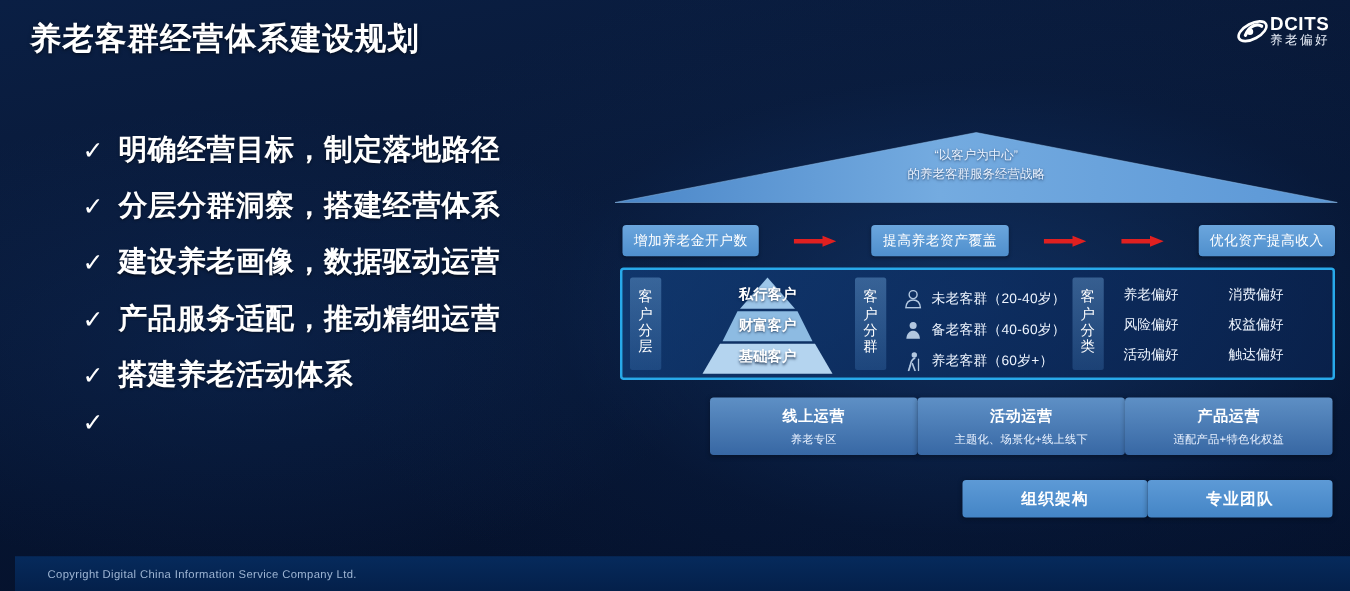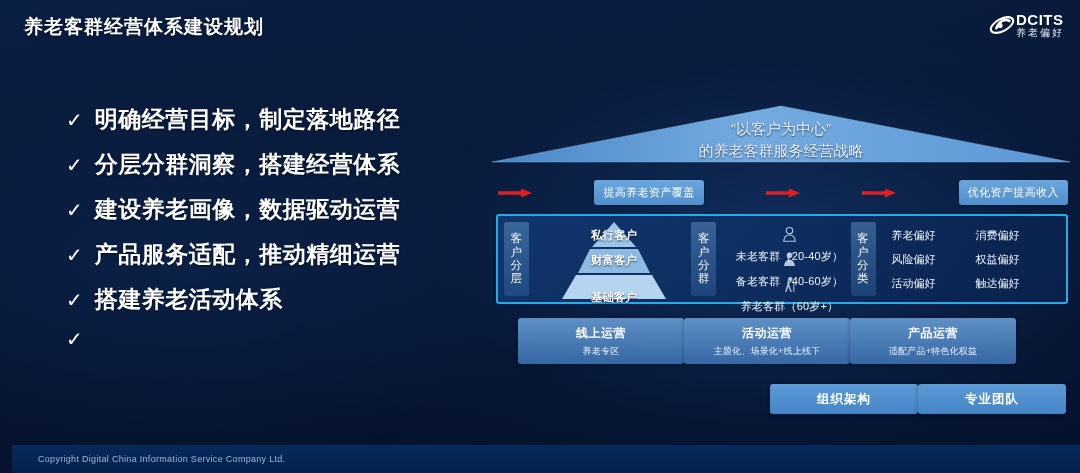--- a/index.html
+++ b/index.html
@@ -16,21 +16,21 @@
       linear-gradient(170deg, #0a1f44 0%, #091a3a 28%, #061430 60%, #04102a 100%);
     color: #fff;
   }
 
   
   .header {
     position: absolute; left: 0; top: 0; width: 1080px; height: 62px;
   }
   .page-title {
     position: absolute; left: 24px; top: 14px;
-    font-size: 19px; font-weight: bold; letter-spacing: 1px;
+    font-size: 25px; font-weight: bold; letter-spacing: 1px;
     color: #ffffff;
     text-shadow: 0 1px 3px rgba(0,0,0,0.6);
   }
   .logo {
     position: absolute; right: 16px; top: 12px;
     display: flex; align-items: center; gap: 1px;
   }
   .logo-mark { width: 26px; height: 26px; display: block; }
   .logo-text { display: flex; flex-direction: column; line-height: 1.05; }
   .logo-en { font-size: 15px; font-weight: bold; letter-spacing: 0.5px; color: #fff; }
@@ -57,21 +57,21 @@
   
   .diagram { position: absolute; left: 492px; top: 96px; width: 578px; height: 330px; }
 
   
   .roof { position: relative; width: 578px; height: 76px; }
   .roof svg { position: absolute; left: 0; top: 0; }
   .roof-text {
     position: absolute; left: 0; top: 22px; width: 578px;
     text-align: center; line-height: 1.45;
   }
-  .roof-line { font-size: 15px; color: #eaf2ff; text-shadow: 0 1px 2px rgba(0,20,50,0.7); }
+  .roof-line { font-size: 10px; color: #eaf2ff; text-shadow: 0 1px 2px rgba(0,20,50,0.7); }
 
   
   .goals {
     position: absolute; left: 6px; top: 84px; width: 570px;
     display: flex; align-items: center; justify-content: space-between;
   }
   .goal-box {
     background: linear-gradient(180deg, #6ba6dd 0%, #4f8fcd 100%);
     color: #ffffff; font-size: 11px; letter-spacing: 0.4px;
     padding: 5px 9px; border-radius: 3px; white-space: nowrap;
@@ -101,40 +101,40 @@
   
   .pyramid { position: relative; width: 130px; height: 80px; margin-left: 14px; }
   .pyramid svg { position: absolute; left: 0; top: 0; }
   .pyr-label {
     position: absolute; width: 130px; text-align: center;
     font-size: 11.5px; color: #ffffff; font-weight: bold;
     text-shadow: 0 1px 2px rgba(0,20,50,0.75);
   }
   .pyr-l0 { top: 8px; }
   .pyr-l1 { top: 33px; }
-  .pyr-l2 { top: 58px; margin-top: 12px; }
+  .pyr-l2 { top: 58px; }
 
   
   .group-list { padding: 6px 0 0 8px; }
-  .group-row { display: flex; align-items: center; gap: 7px; height: 25px; flex-direction: column; }
+  .group-row { display: flex; align-items: center; gap: 7px; height: 25px; }
   .group-icon { width: 15px; height: 16px; flex: 0 0 auto; opacity: 0.85; }
   .group-text { font-size: 11px; color: #eef5ff; letter-spacing: 0.2px; white-space: nowrap; }
 
   
   .class-grid {
     padding: 8px 0 0 10px;
     display: grid; grid-template-columns: 76px 76px;
     row-gap: 9px; column-gap: 8px;
   }
   .class-item { font-size: 11px; color: #eef5ff; white-space: nowrap; }
 
   
   .ops {
     position: absolute; left: 26px; top: 222px; width: 548px;
-    display: flex; justify-content: flex-start;
+    display: flex; justify-content: flex-end;
   }
   .op-card {
     width: 166px; height: 46px; border-radius: 3px;
     background: linear-gradient(180deg, rgba(101,153,208,0.92) 0%, rgba(62,114,178,0.88) 100%);
     display: flex; flex-direction: column; align-items: center; justify-content: center;
     gap: 3px; box-shadow: 0 1px 4px rgba(0,0,0,0.3);
   }
   .op-title { font-size: 12px; font-weight: bold; color: #ffffff; letter-spacing: 0.5px; }
   .op-sub { font-size: 9px; color: #eaf2ff; letter-spacing: 0.2px; }
 
@@ -227,20 +227,21 @@
       <polygon points="289,10 578,66 0,66" fill="url(#roofGrad)"></polygon>
       <polygon points="289,10 578,66 0,66" fill="none" stroke="#8fc0ec" stroke-width="0.8" opacity="0.5"></polygon>
     </svg>
     <div class="roof-text">
       <div class="roof-line">“以客户为中心”</div>
       <div class="roof-line">的养老客群服务经营战略</div>
     </div>
   </div>
 
   <div class="goals">
+    <div class="goal-box">增加养老金开户数</div>
     <svg class="goal-arrow" viewBox="0 0 34 10">
       <path d="M0 3.2 H23 V0.6 L34 5 L23 9.4 V6.8 H0 Z" fill="#e02020"></path>
     </svg>
     <div class="goal-box">提高养老资产覆盖</div>
     <svg class="goal-arrow" viewBox="0 0 34 10">
       <path d="M0 3.2 H23 V0.6 L34 5 L23 9.4 V6.8 H0 Z" fill="#e02020"></path>
     </svg>
     <svg class="goal-arrow" viewBox="0 0 34 10">
       <path d="M0 3.2 H23 V0.6 L34 5 L23 9.4 V6.8 H0 Z" fill="#e02020"></path>
     </svg>

